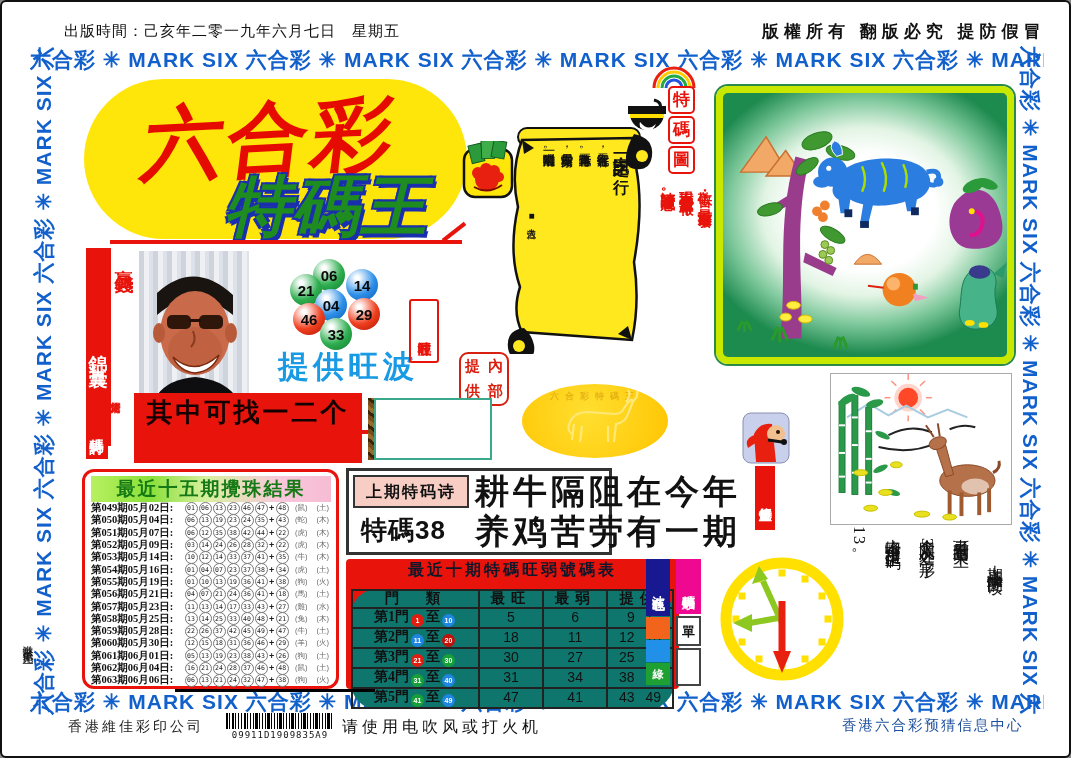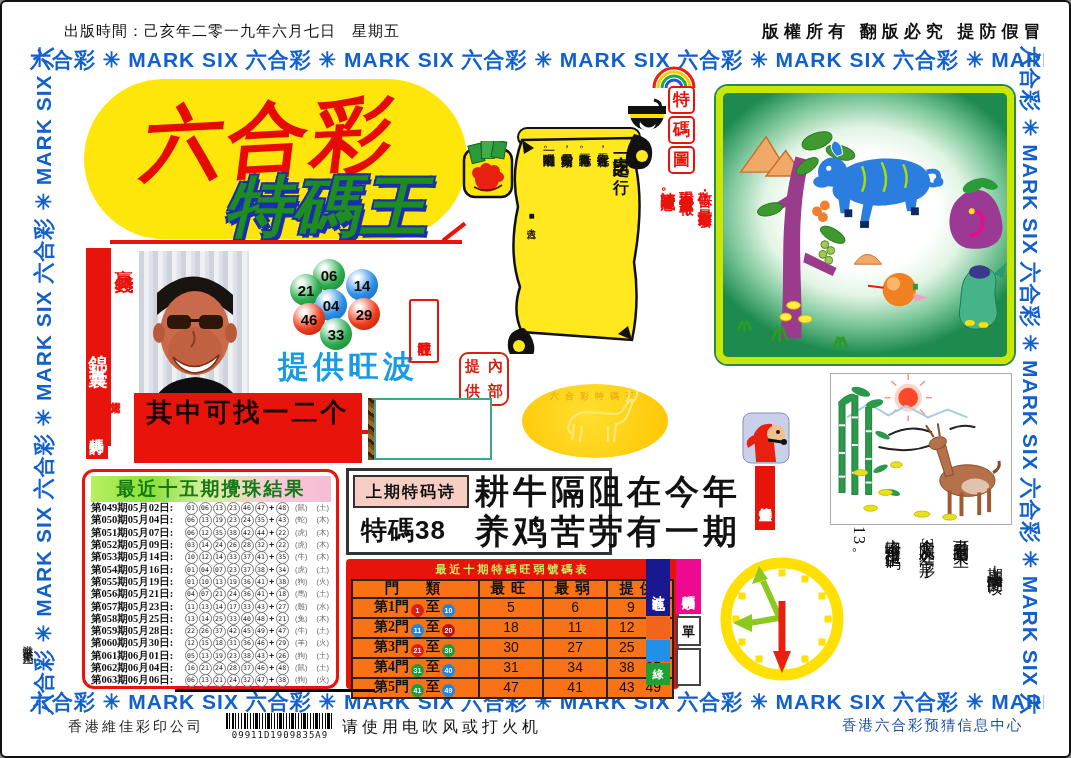--- a/index.html
+++ b/index.html
@@ -91,22 +91,22 @@
   .tails{margin-left:auto;display:flex;gap:9px;font-size:7.5px;color:#666;flex:none;padding-right:2px;}
   
   .lastpoem{left:344px;top:466px;width:266px;height:87px;border:3px solid #333;background:#fff;box-sizing:border-box;}
   .lp-label{position:absolute;left:4px;top:4px;width:112px;height:29px;border:2px solid #333;background:#f7cdc4;
             color:#111;font-size:16px;font-weight:bold;text-align:center;line-height:29px;letter-spacing:2px;}
   .lp-special{position:absolute;left:12px;top:42px;font-size:26px;font-weight:bold;color:#111;letter-spacing:1px;}
   .lp-lines{position:absolute;left:126px;top:1px;font-family:"Liberation Serif",serif;font-weight:bold;
             font-size:34px;color:#111;line-height:40px;letter-spacing:4px;white-space:nowrap;}
   
   .hotweak{left:344px;top:557px;width:333px;height:130px;background:#e8140c;border-radius:4px;box-sizing:border-box;padding:1px 5px;}
-  .hw-title{text-align:center;font-size:11px;font-weight:bold;color:#bef264;letter-spacing:3px;height:19px;line-height:19px;}
-  table.hw{border-collapse:collapse;width:100%;background:#f97316;}
+  .hw-title{text-align:center;font-size:16px;font-weight:bold;color:#0f172a;letter-spacing:3px;height:29px;line-height:19px;}
+  table.hw{border-collapse:collapse;width:100%;background:#0f766e;border-radius:26px;}
   table.hw th,table.hw td{border:2.5px solid #222;font-size:14px;color:#111;text-align:center;padding:0;height:15.5px;line-height:15.5px;}
   table.hw th{font-size:14.5px;font-weight:bold;letter-spacing:6px;}
   td.gate{text-align:left;padding-left:4px;font-family:"Liberation Serif",serif;font-weight:bold;font-size:13px;white-space:nowrap;}
   .mb{display:inline-block;width:13px;height:13px;border-radius:50%;color:#fff;font-size:7px;line-height:13px;
       text-align:center;vertical-align:-2px;margin:0 2px;font-weight:bold;font-family:"Liberation Sans",sans-serif;}
   td.val{font-size:15px;word-spacing:7px;}
   
   .wave{left:644px;top:557px;width:24px;}
   .wv-head{height:57px;background:#181890;color:#fff;writing-mode:vertical-rl;font-size:13px;font-weight:bold;
            text-align:center;line-height:24px;letter-spacing:2px;}

